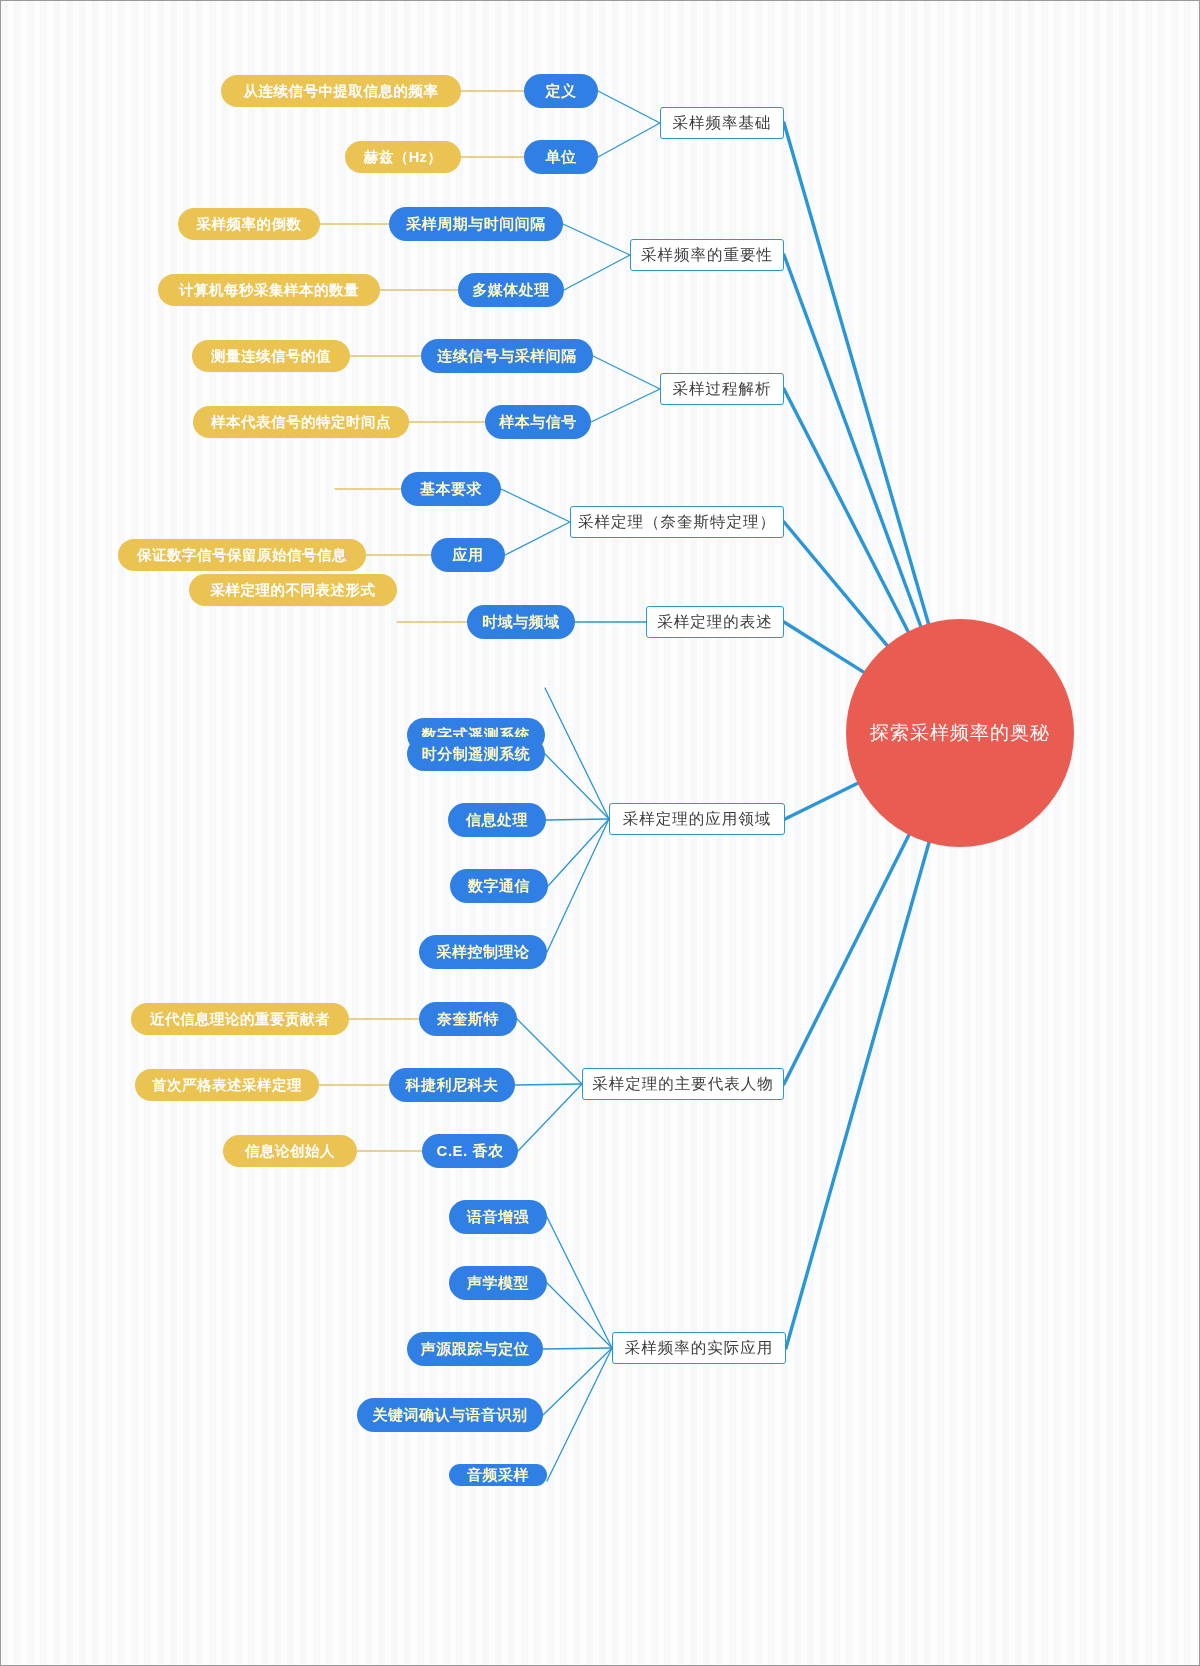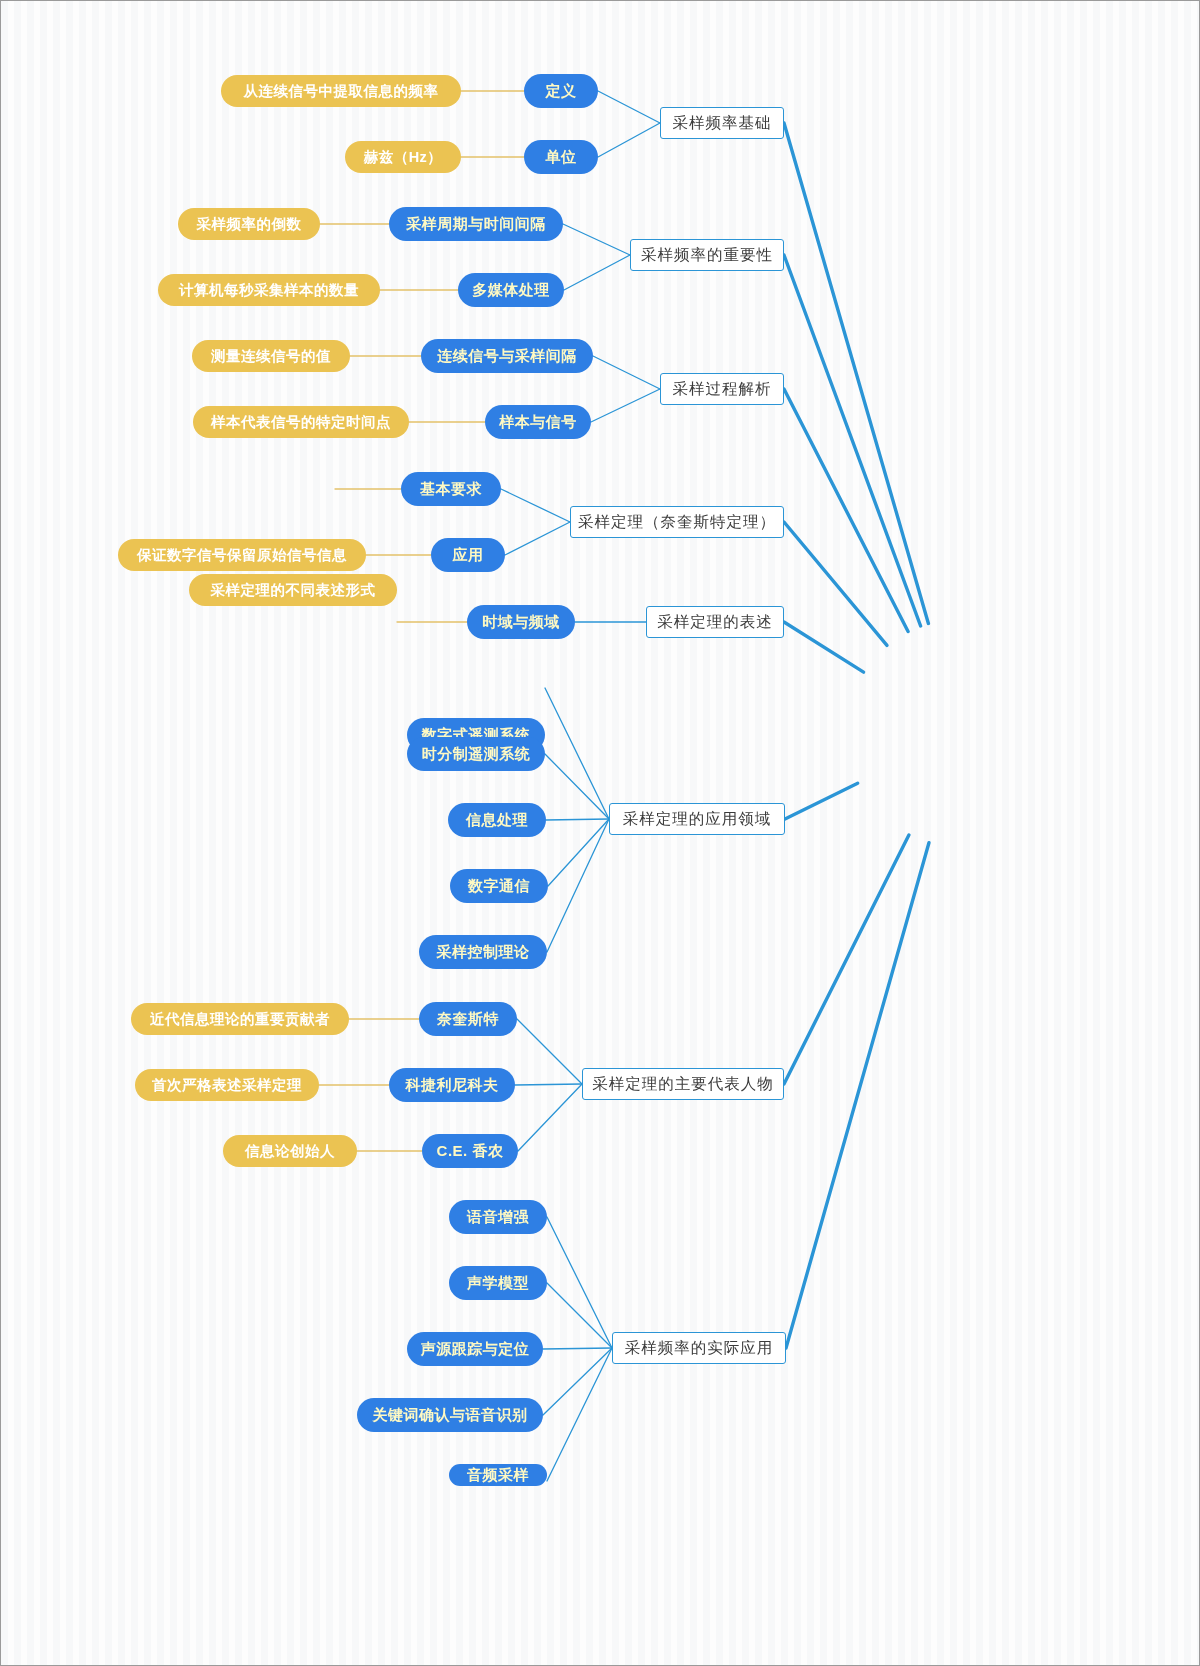--- a/index.html
+++ b/index.html
@@ -120,20 +120,21 @@
       <line x1="388" y1="1084" x2="318" y2="1084" stroke="#e3c169" stroke-width="1.3" stroke-linecap="round"></line>
       <line x1="581" y1="1083" x2="517" y2="1150" stroke="#2b95d6" stroke-width="1.3" stroke-linecap="round"></line>
       <line x1="421" y1="1150" x2="356" y2="1150" stroke="#e3c169" stroke-width="1.3" stroke-linecap="round"></line>
       <line x1="927.9645863902733" y1="841.694134310241" x2="785" y2="1347" stroke="#2b95d6" stroke-width="3.4" stroke-linecap="round"></line>
       <line x1="611" y1="1347" x2="546" y2="1216" stroke="#2b95d6" stroke-width="1.3" stroke-linecap="round"></line>
       <line x1="611" y1="1347" x2="546" y2="1282" stroke="#2b95d6" stroke-width="1.3" stroke-linecap="round"></line>
       <line x1="611" y1="1347" x2="542" y2="1348" stroke="#2b95d6" stroke-width="1.3" stroke-linecap="round"></line>
       <line x1="611" y1="1347" x2="542" y2="1414" stroke="#2b95d6" stroke-width="1.3" stroke-linecap="round"></line>
       <line x1="611" y1="1347" x2="546" y2="1480" stroke="#2b95d6" stroke-width="1.3" stroke-linecap="round"></line>
     </svg>
+<div class="node root" style="left: 845px; top: 618px; width: 228px; height: 228px;">探索采样频率的奥秘</div>
     <div class="node l1" style="left: 659px; top: 106px; width: 124px; height: 32px; text-align: right;">采样频率基础</div>
     <div class="node l2" style="left: 523px; top: 73px; width: 74px; height: 34px;">定义</div>
     <div class="node l3" style="left: 220px; top: 74px; width: 240px; height: 32px;">从连续信号中提取信息的频率</div>
     <div class="node l2" style="left: 523px; top: 139px; width: 74px; height: 34px; text-align: center;">单位</div>
     <div class="node l3" style="left: 344px; top: 140px; width: 116px; height: 32px;">赫兹（Hz）</div>
     <div class="node l1" style="left: 629px; top: 238px; width: 154px; height: 32px;">采样频率的重要性</div>
     <div class="node l2" style="left: 388px; top: 206px; width: 174px; height: 34px;">采样周期与时间间隔</div>
     <div class="node l3" style="left: 177px; top: 207px; width: 142px; height: 32px;">采样频率的倒数</div>
     <div class="node l2" style="left: 457px; top: 272px; width: 106px; height: 34px;">多媒体处理</div>
     <div class="node l3" style="left: 157px; top: 273px; width: 222px; height: 32px;">计算机每秒采集样本的数量</div>

